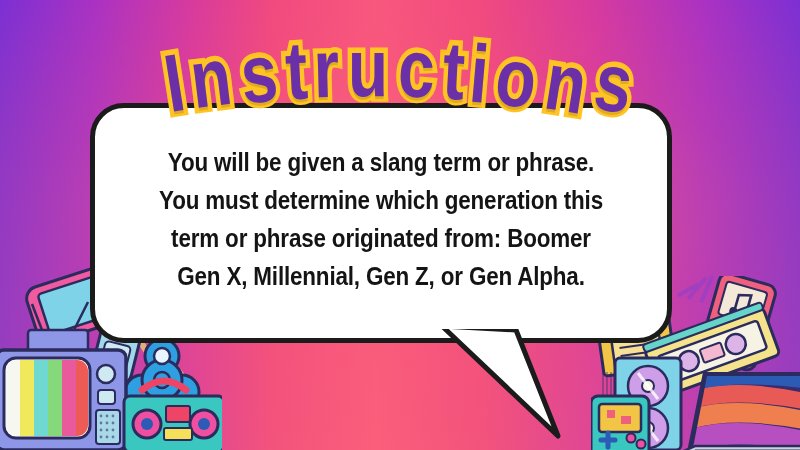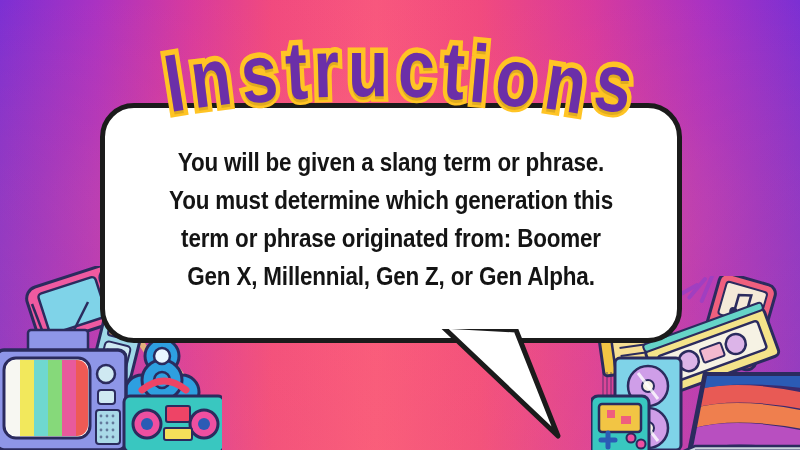--- a/index.html
+++ b/index.html
@@ -31,21 +31,21 @@
     position:absolute;inset:0;
     background:radial-gradient(120% 85% at 50% 45%, rgba(255,140,120,0.30) 0%, rgba(255,90,120,0.10) 38%, rgba(120,40,200,0.0) 70%);
   }
 
   
   .deco{position:absolute;pointer-events:none;}
   .deco-left{left:-8px;bottom:-6px;width:230px;height:190px;}
   .deco-right{right:-6px;bottom:-6px;width:215px;height:180px;}
 
   
-  .bubble-wrap{position:absolute;left:100px;top:103px;width:582px;height:240px;}
+  .bubble-wrap{position:absolute;left:90px;top:103px;width:582px;height:240px;}
   .bubble{
     position:absolute;inset:0;
     background:#ffffff;
     border:5px solid #1b1b1b;
     border-radius:34px;
     box-sizing:border-box;
   }
 
   
   .body-text{

